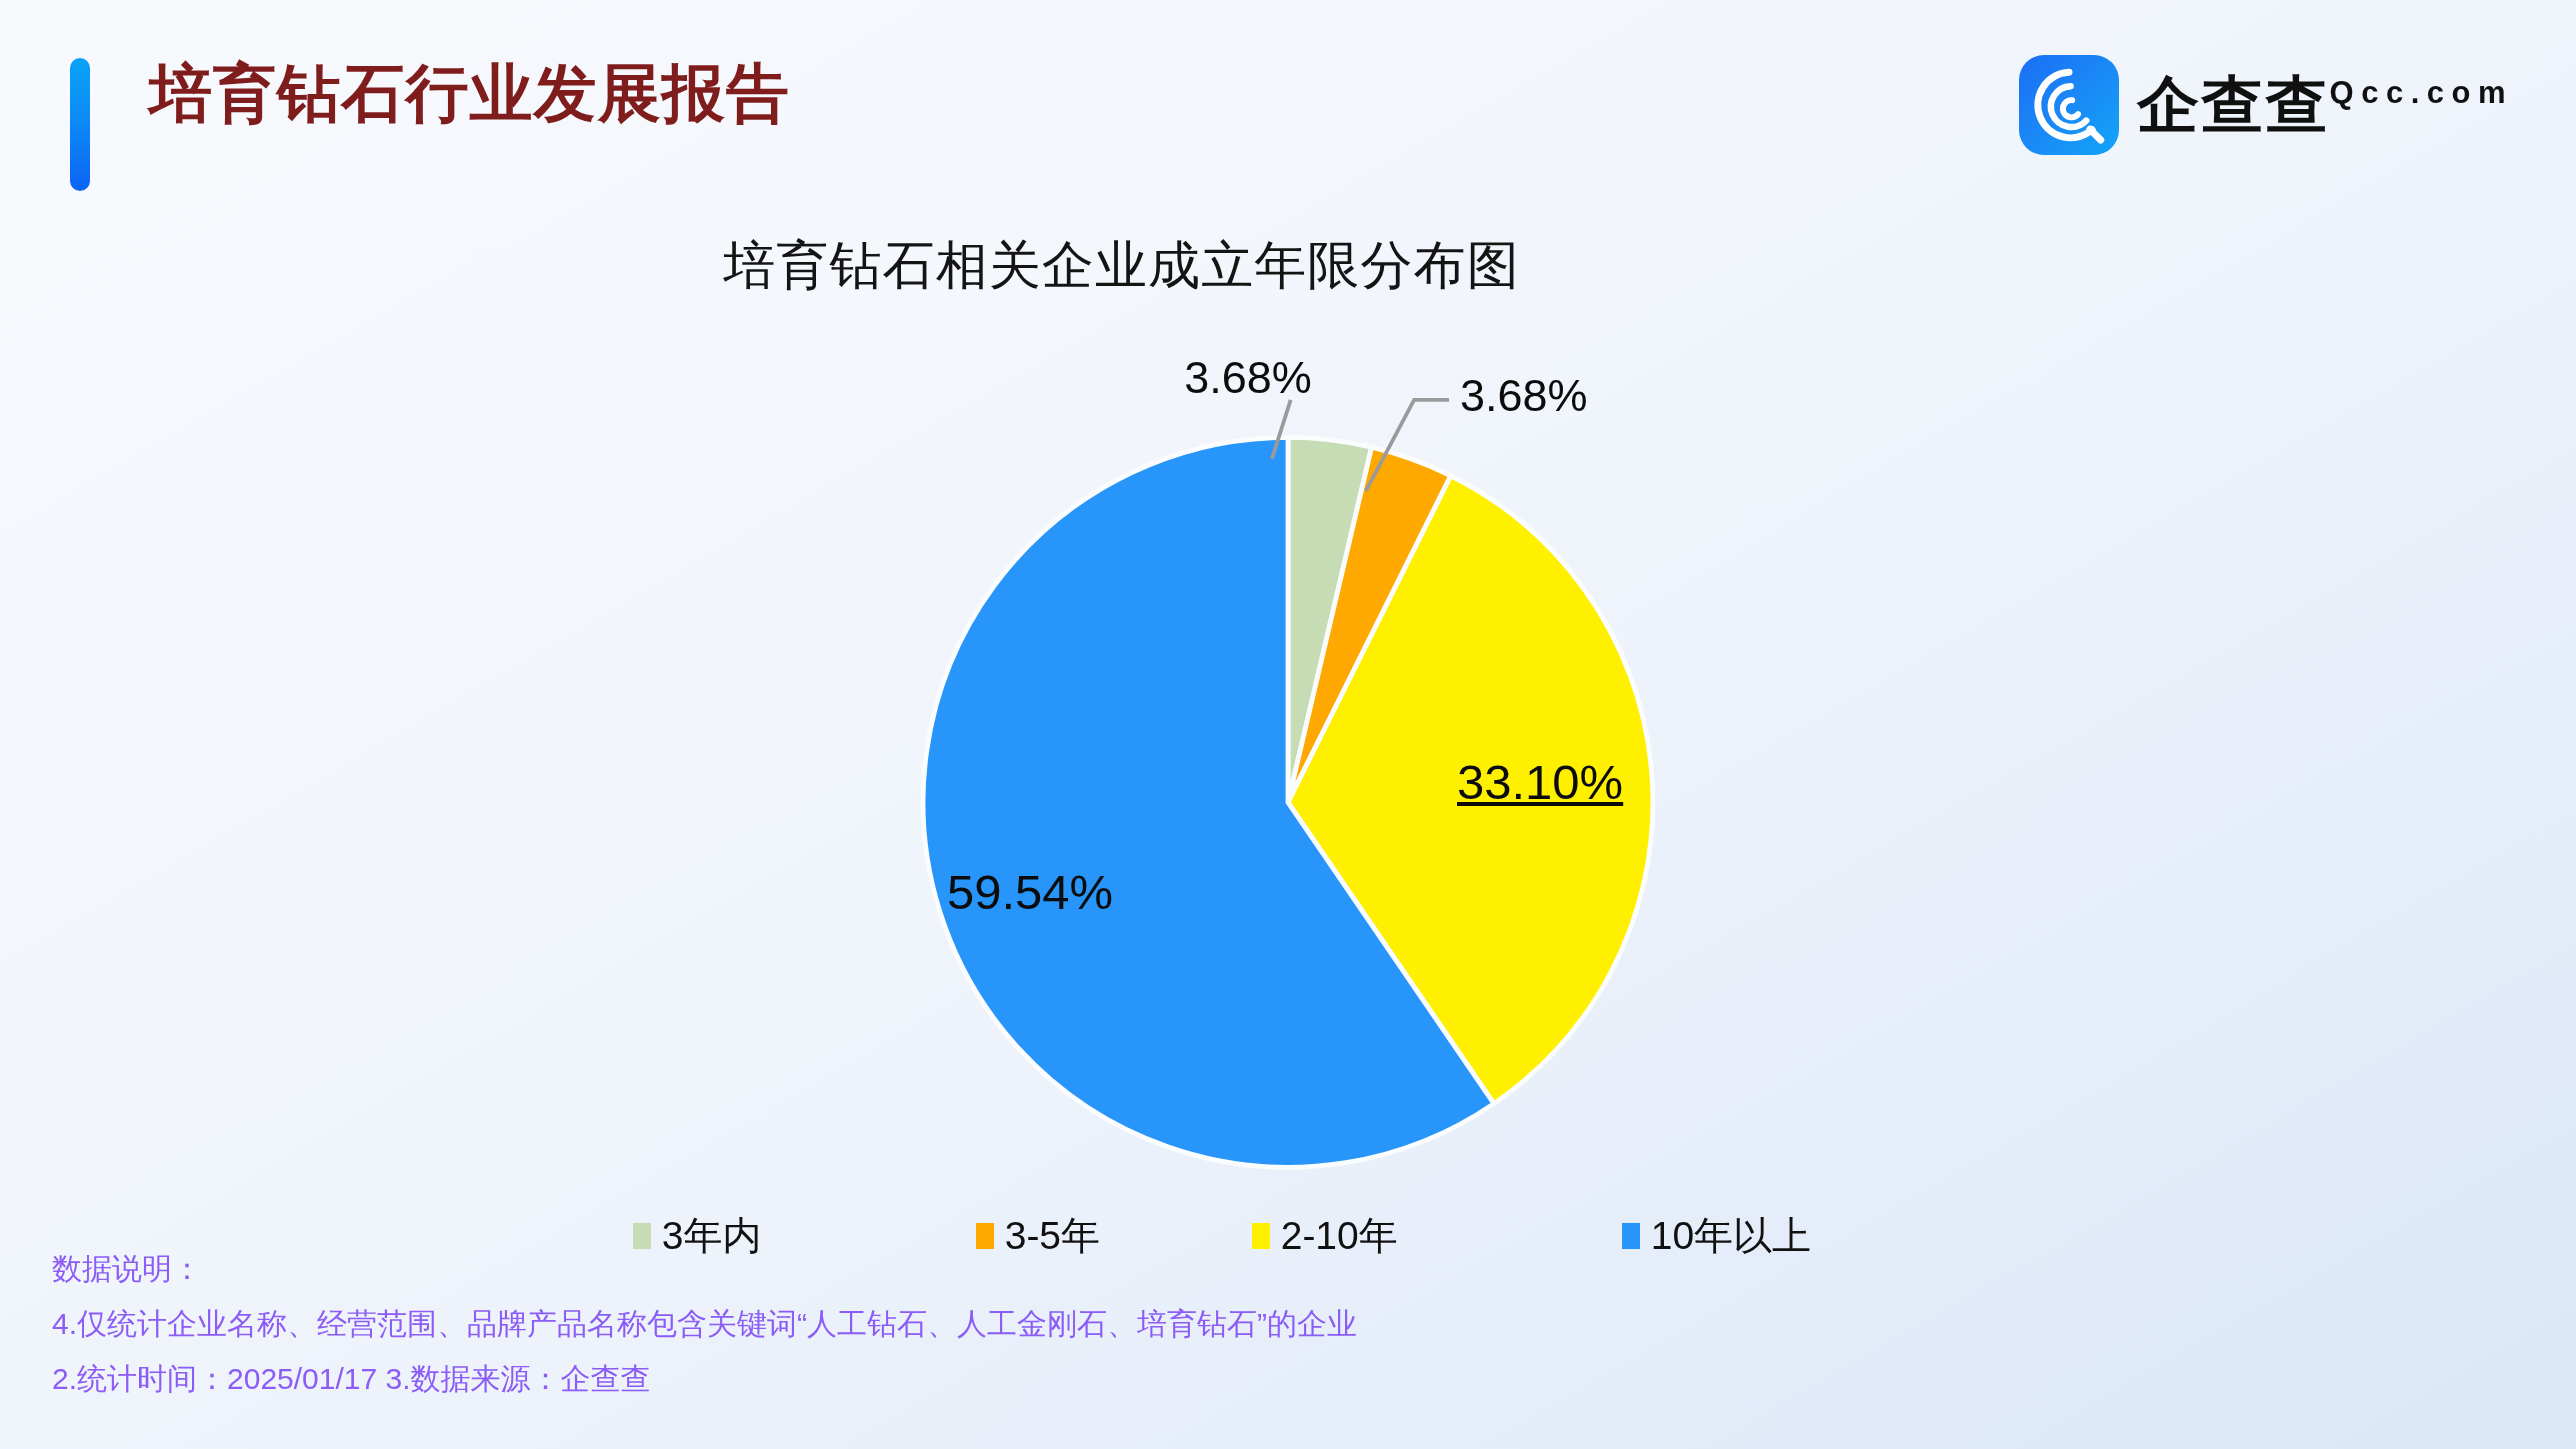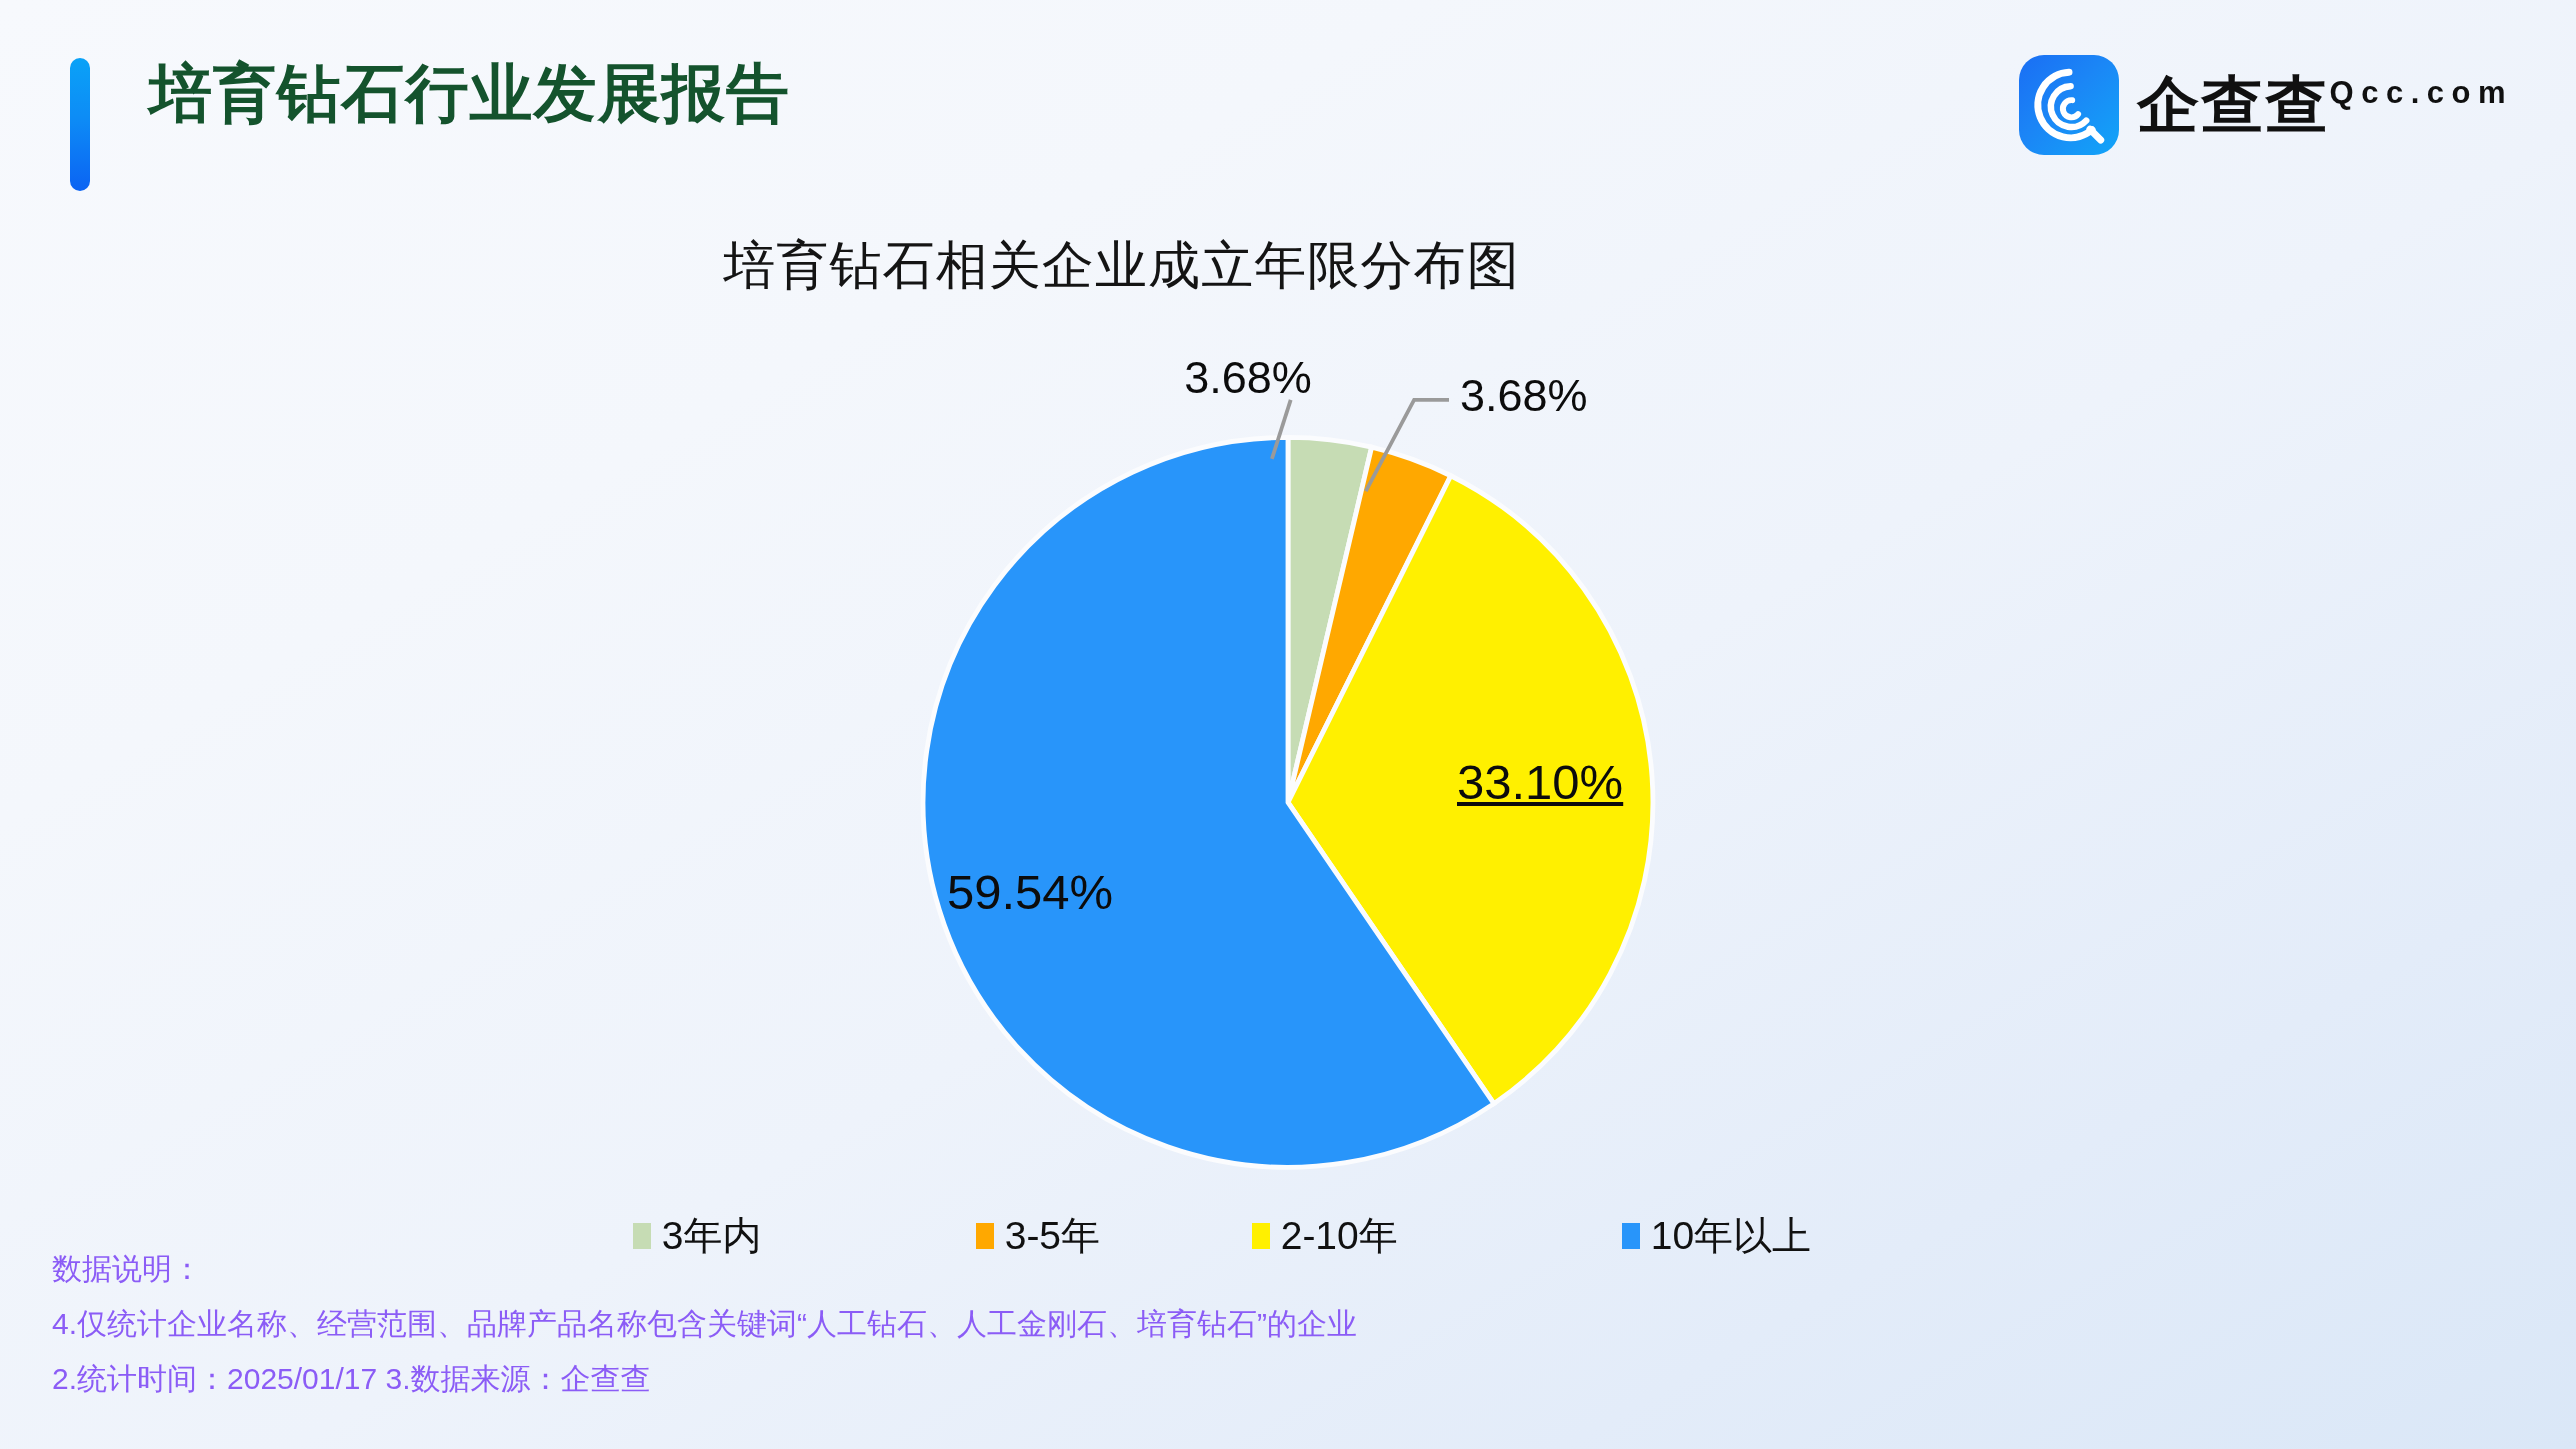--- a/index.html
+++ b/index.html
@@ -30,21 +30,21 @@
     height: 133px;
     border-radius: 10.2px;
     background: linear-gradient(180deg, #0aa2f7 0%, #0d8cf6 45%, #0b63f3 100%);
   }
   .page-title {
     position: absolute;
     left: 149px;
     top: 54px;
     font-size: 63px;
     font-weight: 700;
-    color: #14532d;
+    color: #7f1d1d;
     letter-spacing: 1.1px;
     white-space: nowrap;
     line-height: 1.25;
   }
 
   
   .logo {
     position: absolute;
     right: 63px;
     top: 55px;

